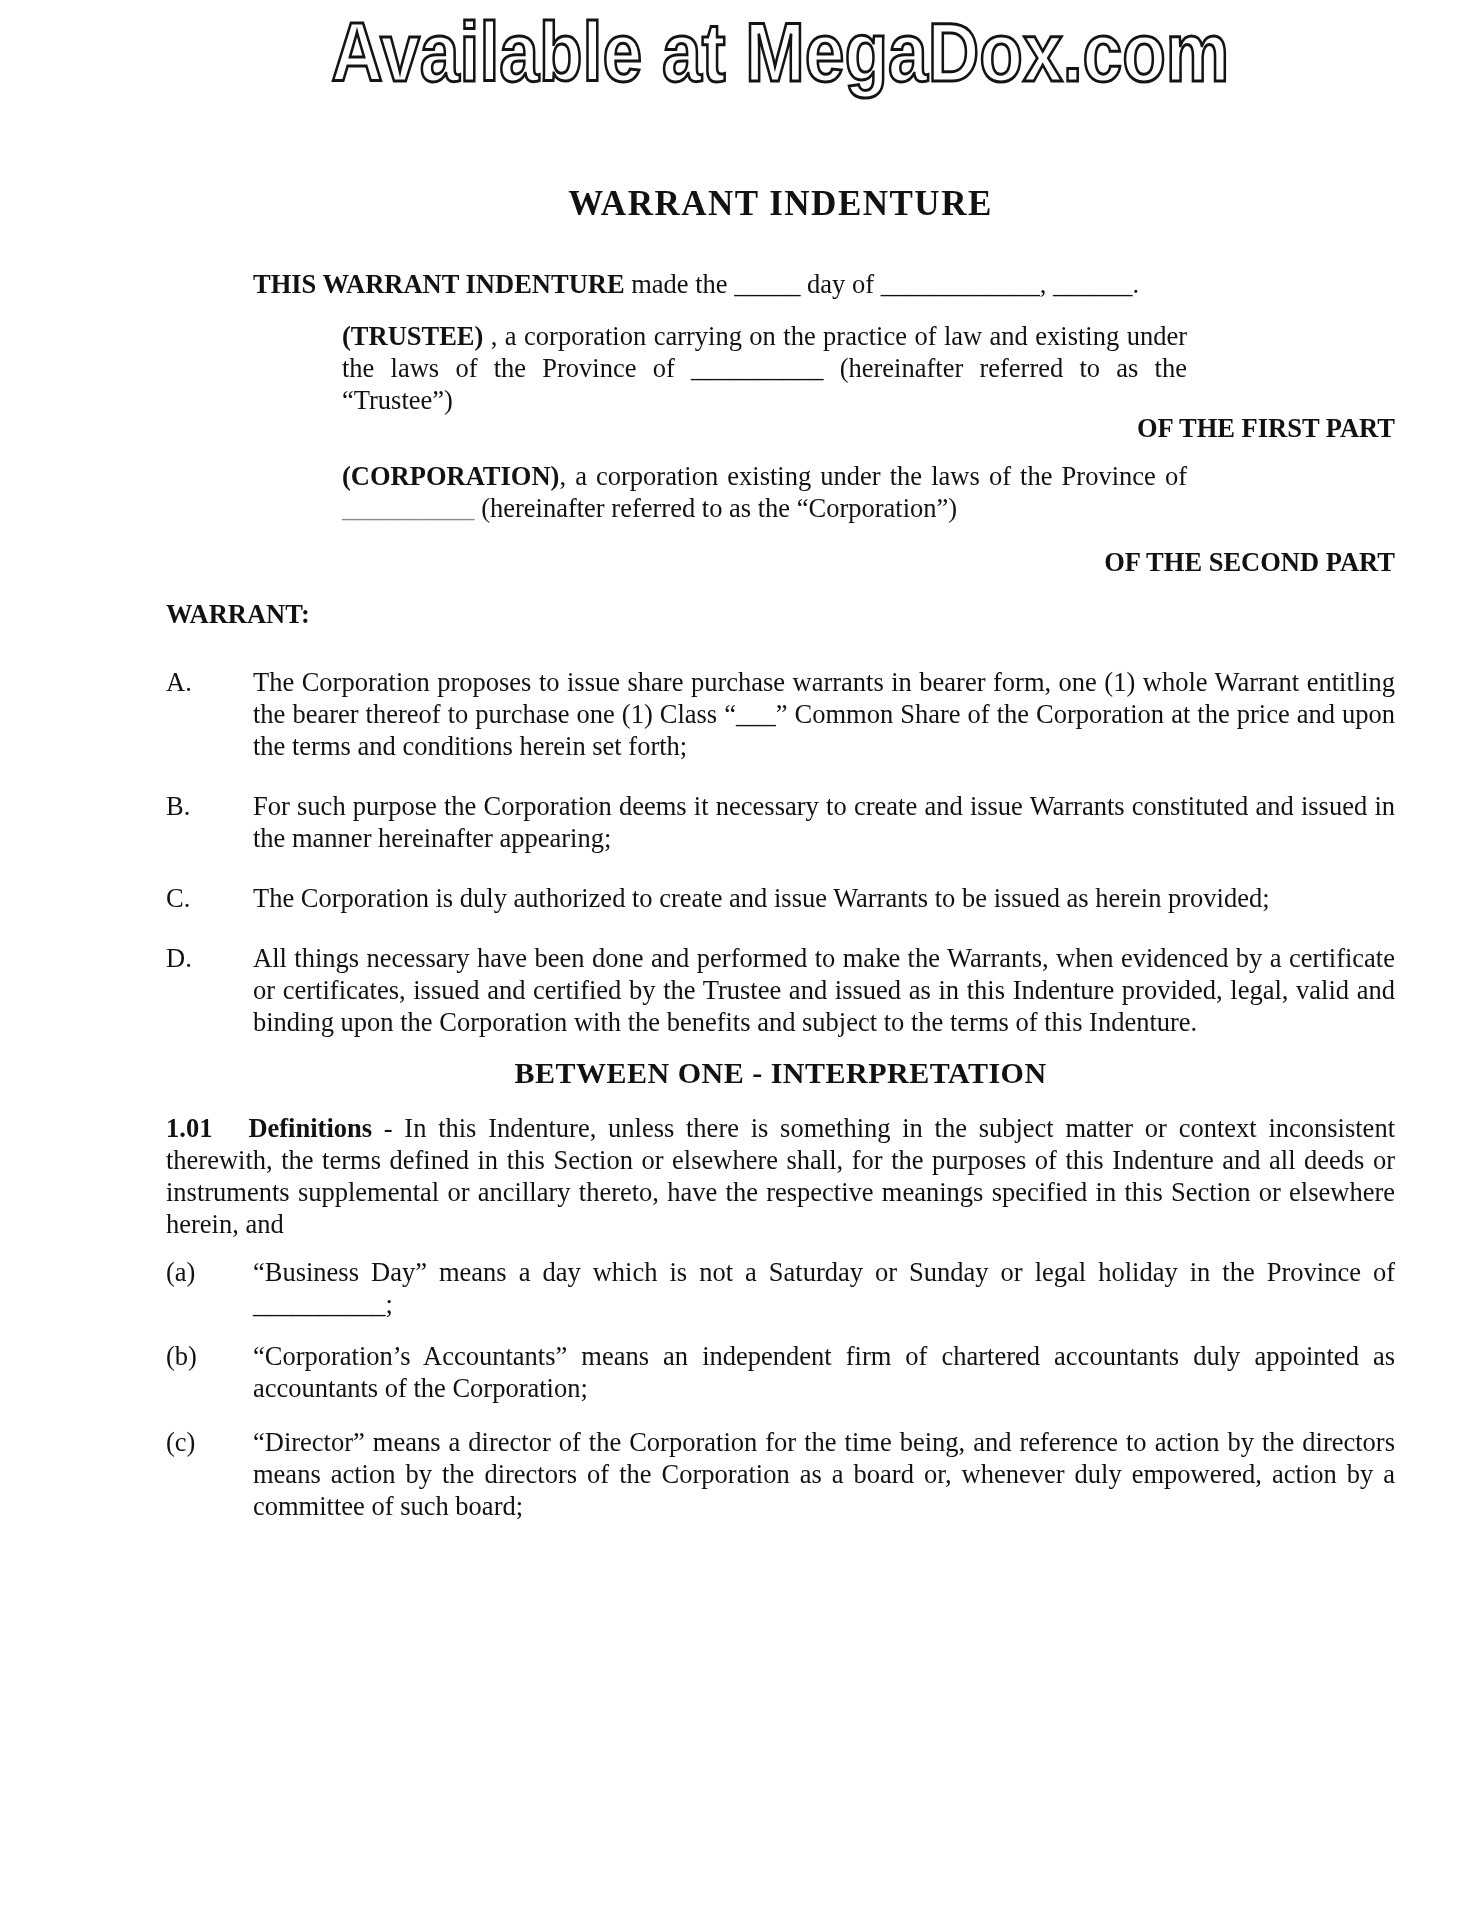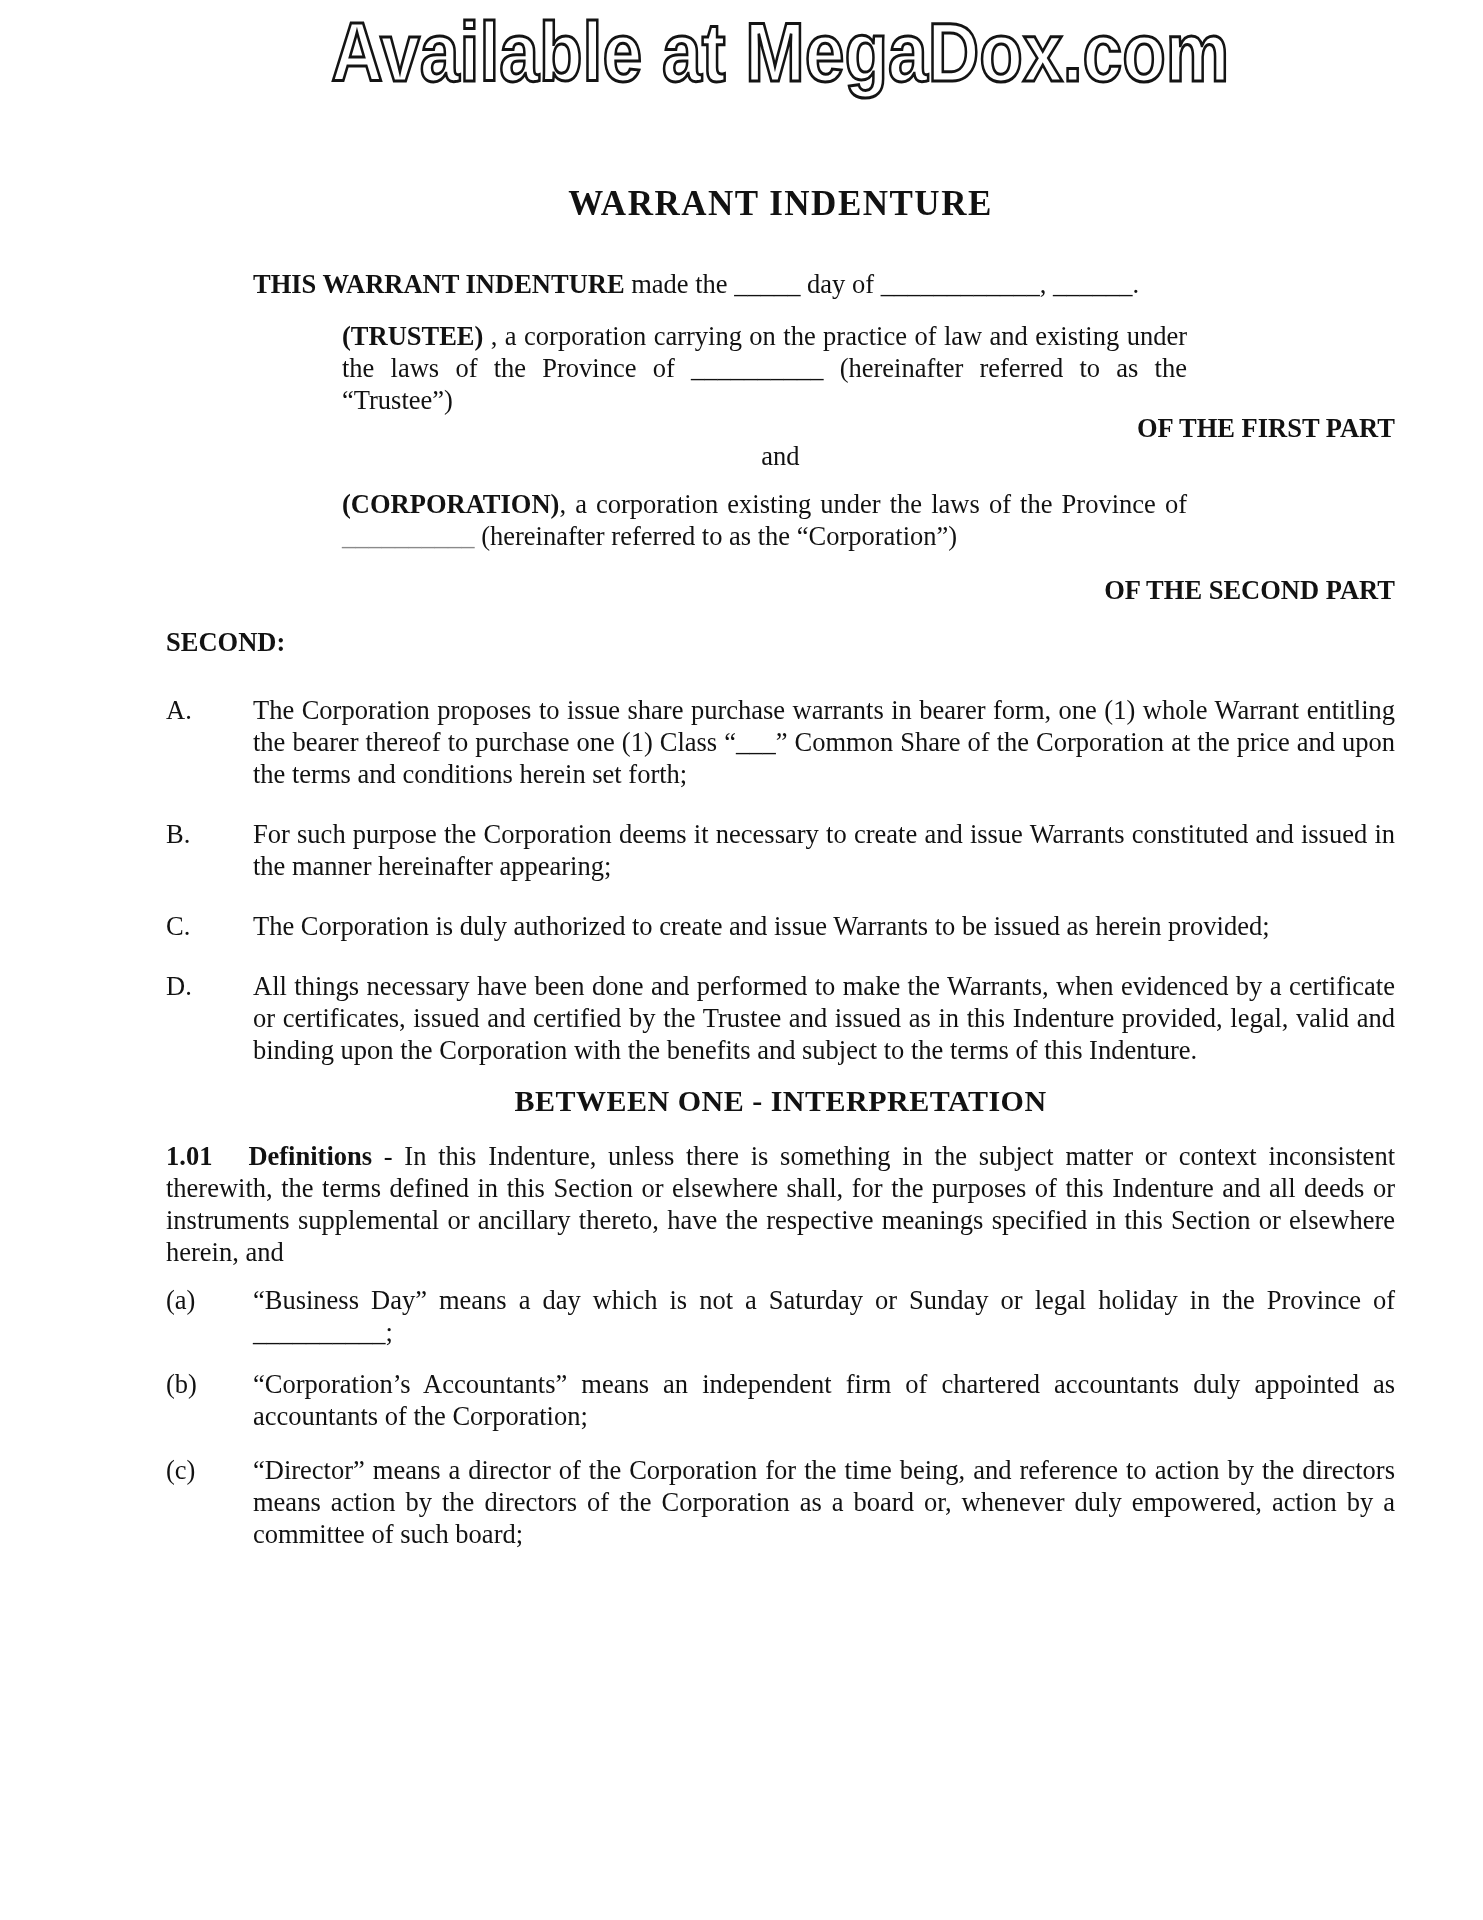--- a/index.html
+++ b/index.html
@@ -120,27 +120,26 @@
 
     <div class="doc-title">WARRANT INDENTURE</div>
 
     <div class="opening"><span class="b">THIS WARRANT INDENTURE</span><span> made the _____ day of ____________, ______.</span></div>
 
 
     <div class="party party-1"><span class="b">(TRUSTEE)</span><span> , a corporation carrying on the practice of law and existing under the laws of the Province of </span><span>__________</span><span> (hereinafter referred to as the “Trustee”)</span></div>
 
     <div class="part-label part-1">OF THE FIRST PART</div>
 
-    <div class="and-sep">and</div>
 
     <div class="party party-2"><span class="b">(CORPORATION)</span><span>, a corporation existing under the laws of the Province of </span><span class="gray-blank">__________</span><span> (hereinafter referred to as the “Corporation”)</span></div>
 
     <div class="part-label part-2">OF THE SECOND PART</div>
 
-    <div class="whereas">SECOND:</div>
+    <div class="whereas">WARRANT:</div>
 
     <div class="hang rec-a">
       <div class="lbl">A.</div>
       <div class="txt">The Corporation proposes to issue share purchase warrants in bearer form, one (1) whole Warrant entitling the bearer thereof to purchase one (1) Class “___” Common Share of the Corporation at the price and upon the terms and conditions herein set forth;</div>
     </div>
 
     <div class="hang rec-b">
       <div class="lbl">B.</div>
       <div class="txt">For such purpose the Corporation deems it necessary to create and issue Warrants constituted and issued in the manner hereinafter appearing;</div>
     </div>

